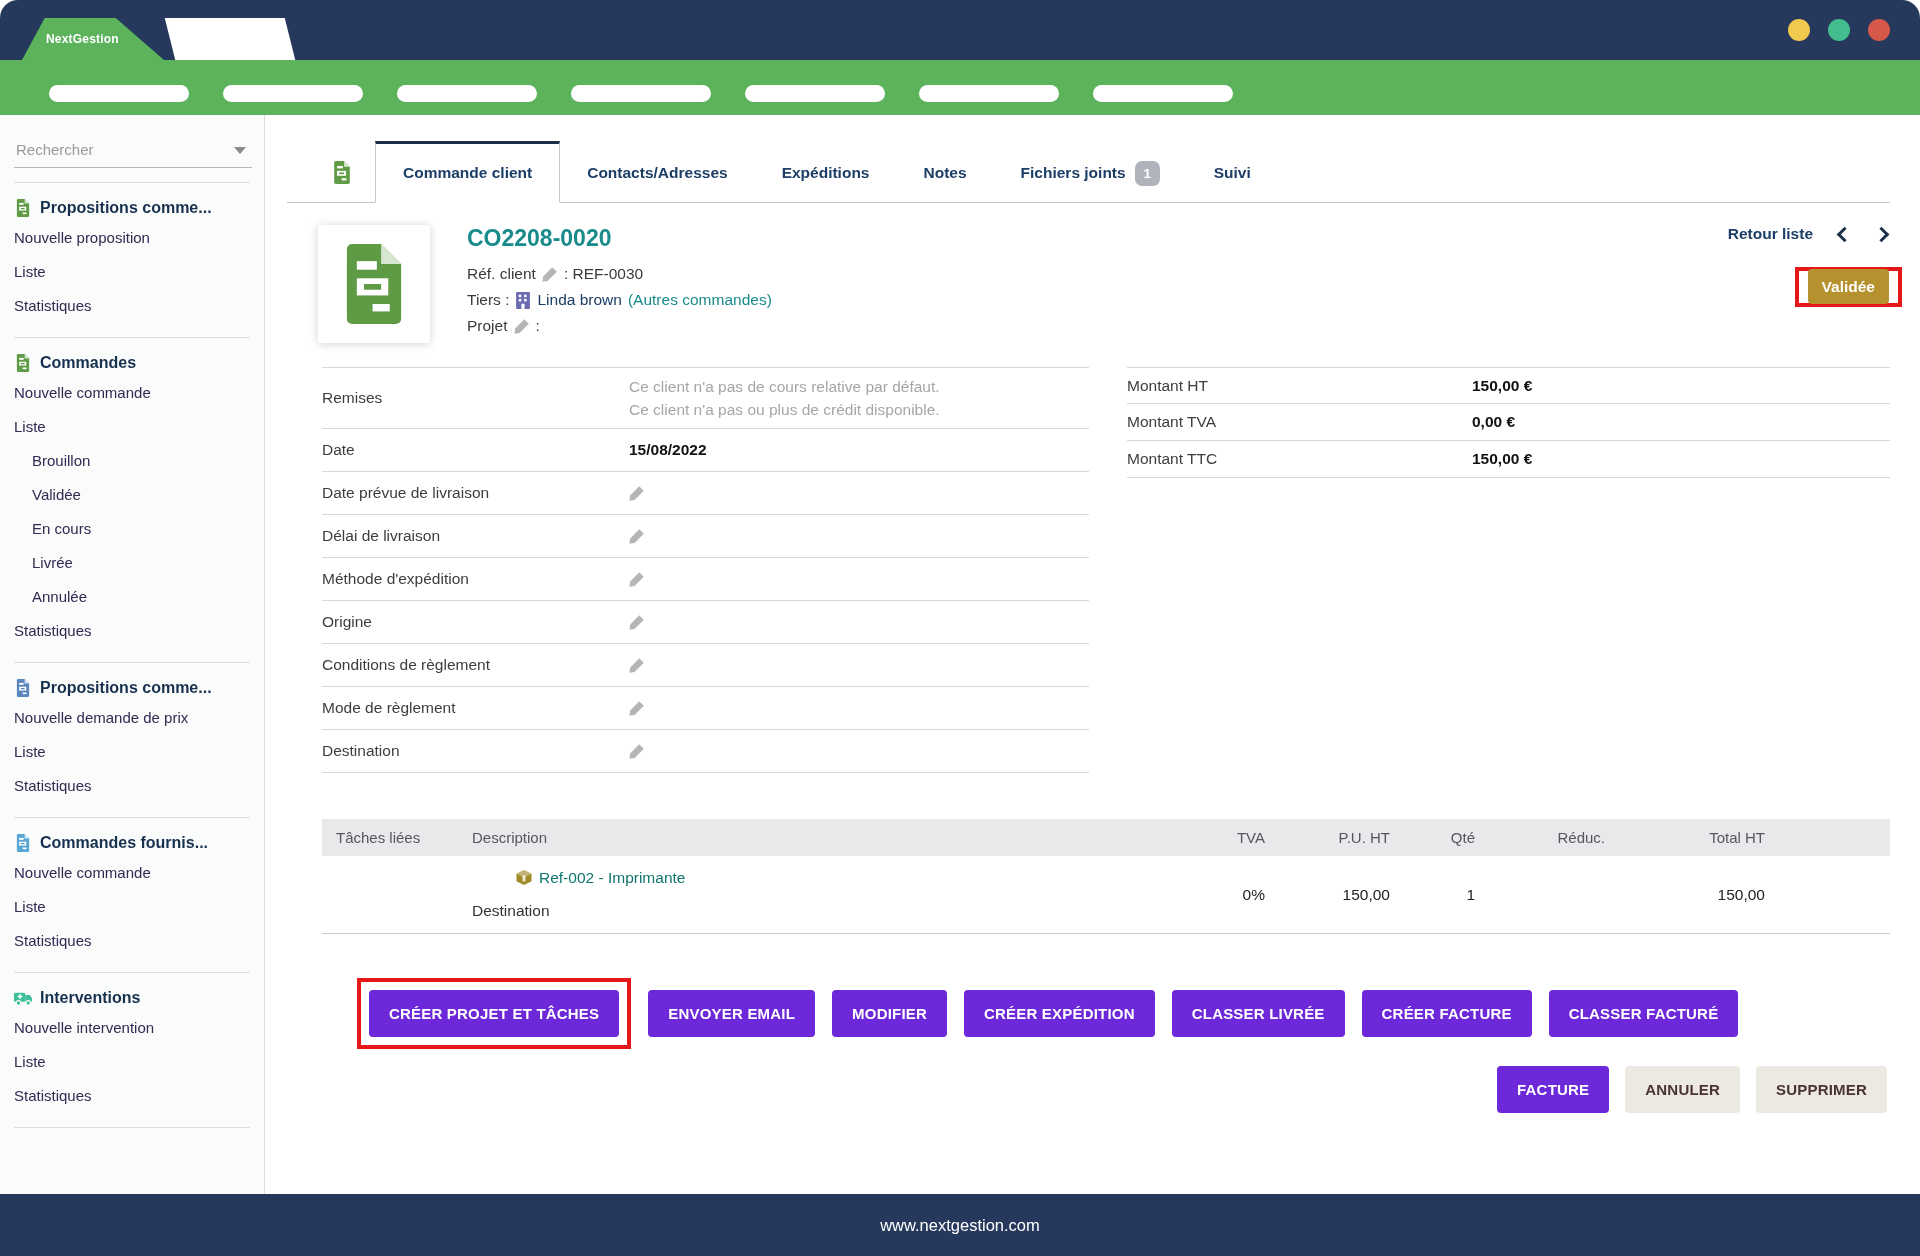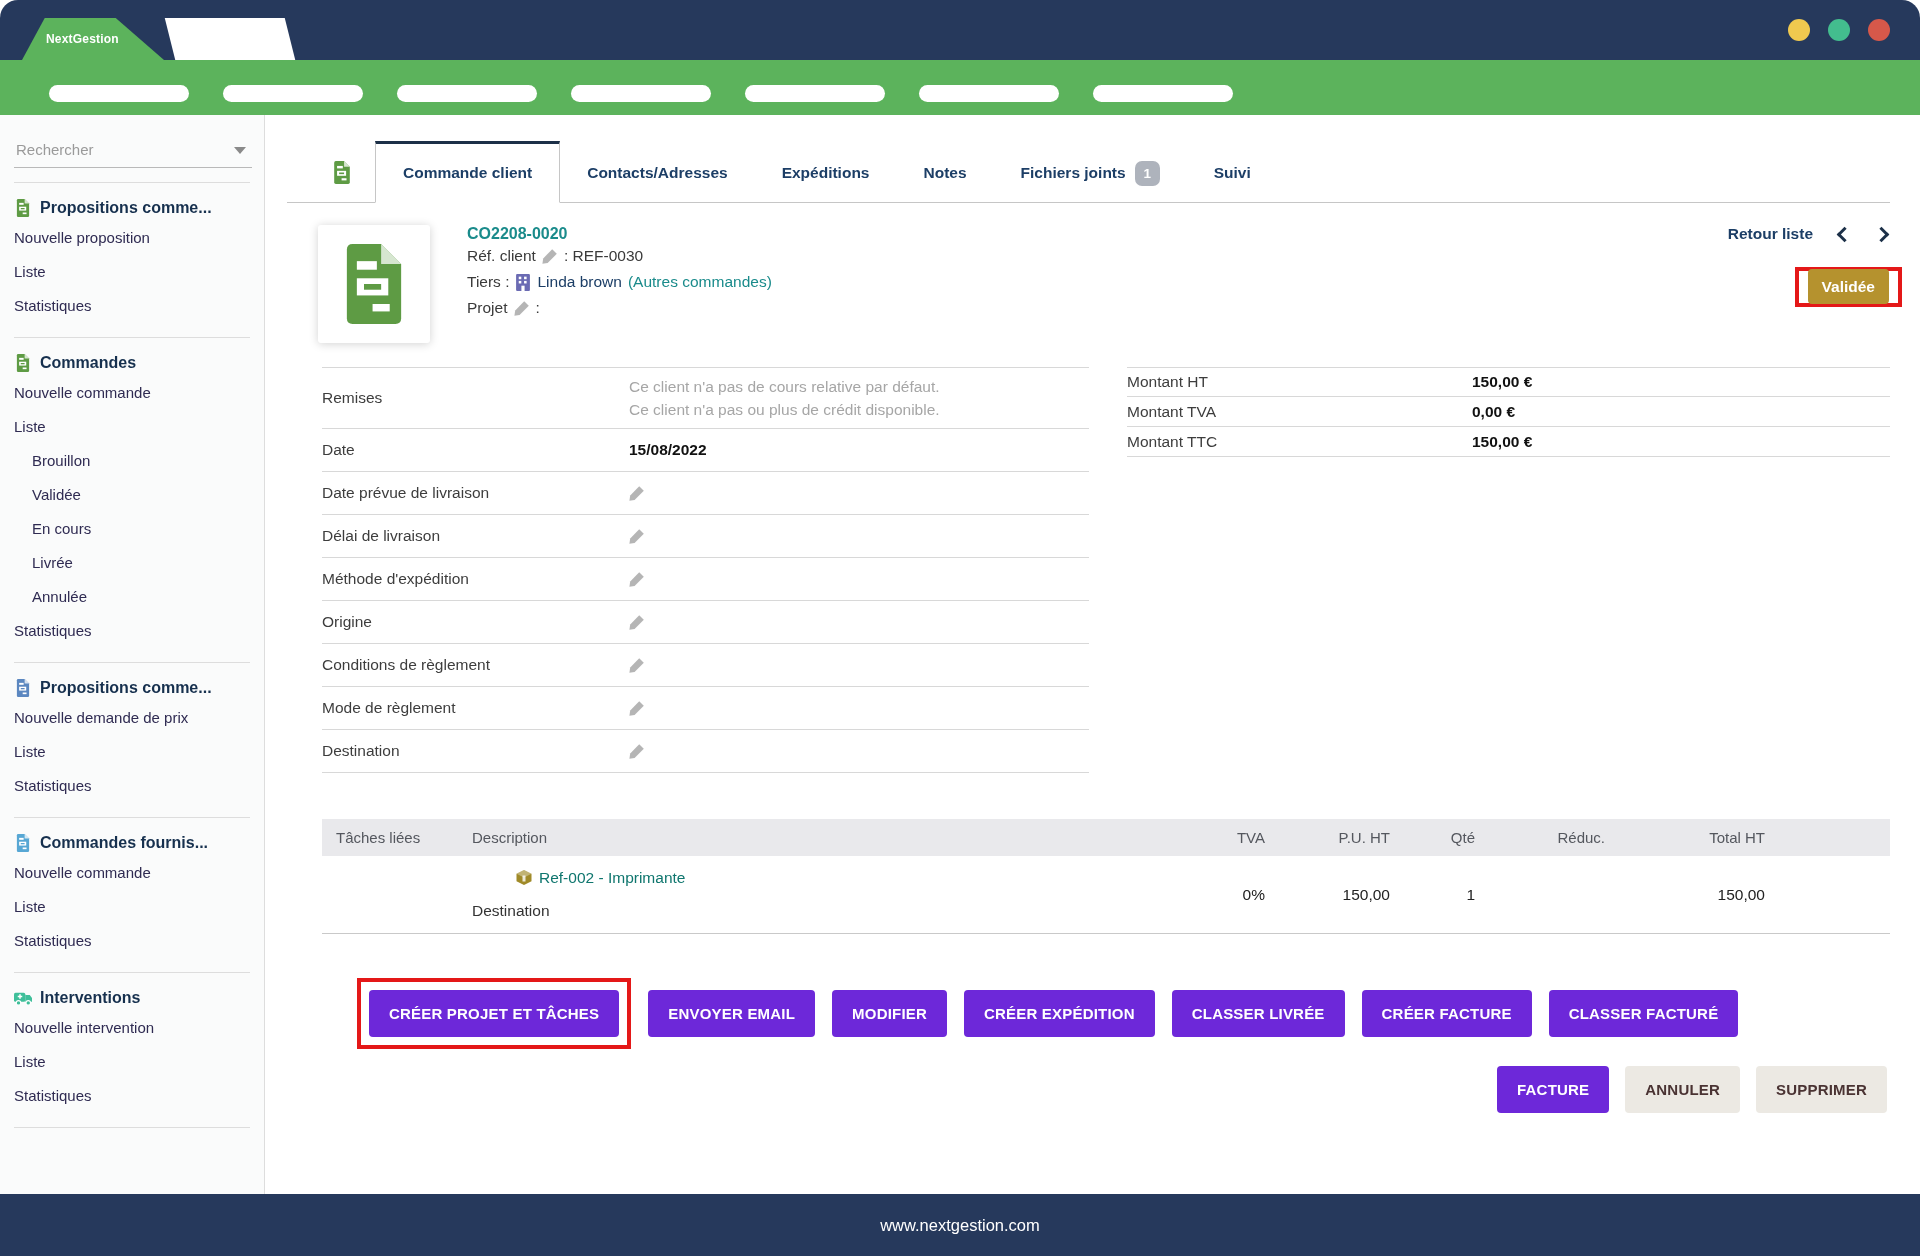--- a/index.html
+++ b/index.html
@@ -44,21 +44,21 @@
   .tab-doc-icon { width:18px; height:23px; margin:0 24px 18px 11px; }
   .tab { font-size:15.5px; font-weight:600; color:#1c3e66; padding:0 27px; line-height:58px; height:58px; cursor:pointer; display:flex; align-items:center; gap:9px; }
   .tab.active { background:#fff; border:1px solid #c6c6c6; border-top:3px solid #1c3048; border-bottom:1px solid #fff; margin-bottom:-1px; height:62px; }
   .tab-badge { background:#aeb3bc; color:#fff; font-size:13.5px; font-weight:bold; min-width:25px; height:25px; line-height:25px; text-align:center; border-radius:7px; display:inline-block; }
 
   
   .order-head { position:relative; padding:22px 0 8px 0; min-height:150px; }
   .photo-card { position:absolute; left:-4px; top:22px; width:112px; height:118px; background:#fff; border-radius:3px;
                 box-shadow:0 1px 10px rgba(0,0,0,.18); display:flex; align-items:center; justify-content:center; }
   .order-info { margin-left:145px; }
-  .order-ref { color:#1a8b8b; font-weight:bold; font-size:16px; }
+  .order-ref { color:#1a8b8b; font-weight:bold; font-size:23px; margin-bottom:9px; }
   .order-line { font-size:15.5px; color:#3a3a3a; line-height:26px; display:flex; align-items:center; gap:6px; }
   .lnk-navy { color:#1c3e66; cursor:pointer; }
   .lnk-teal { color:#1a8b8b; cursor:pointer; }
   .pencil { width:16px; height:16px; display:inline-block; cursor:pointer; }
   .head-right { position:absolute; right:3px; top:22px; display:flex; align-items:center; gap:26px; }
   .retour { font-weight:bold; color:#1c3e66; font-size:15.5px; cursor:pointer; }
   .chev { width:11px; height:11px; border-left:3px solid #1c3048; border-bottom:3px solid #1c3048; display:inline-block; cursor:pointer; }
   .chev.left { transform:rotate(45deg); } .chev.right { transform:rotate(225deg); }
   .status-annot { position:absolute; right:-12px; top:64px; border:4px solid #e41818; padding:7px 9px; }
   .status-badge { background:#b5922e; color:#fff; font-weight:bold; font-size:15.5px; padding:9px 14px; border-radius:4px; }
@@ -66,21 +66,21 @@
   
   .details-row { display:flex; gap:38px; margin-top:14px; align-items:flex-start; }
   .fields-table { width:768px; }
   .frow { display:flex; align-items:center; min-height:43px; border-bottom:1px solid #d8d8d8; font-size:15.5px; }
   .frow:first-child { border-top:1px solid #d8d8d8; }
   .frow .flabel { width:307px; color:#3d3d3d; }
   .frow .fvalue { flex:1; color:#222; display:flex; align-items:center; }
   .frow .fvalue.bold { font-weight:bold; color:#111; }
   .remise-val { color:#a6a6a6; line-height:23px; padding:7px 0; }
   .amounts-table { width:764px; }
-  .arow { display:flex; align-items:center; height:30px; border-bottom:1px solid #d8d8d8; font-size:15.5px; }
+  .arow { display:flex; align-items:center; height:37px; border-bottom:1px solid #d8d8d8; font-size:15.5px; }
   .arow:first-child { border-top:1px solid #d8d8d8; }
   .arow .alabel { width:345px; color:#3d3d3d; }
   .arow .avalue { font-weight:bold; color:#111; }
 
   
   .ptable { margin-top:46px; }
   .phead { display:flex; align-items:center; height:37px; background:#e9e9ec; color:#54575e; font-size:15px; }
   .prow  { display:flex; align-items:center; background:#fff; border-bottom:1px solid #c9c9c9; padding:13px 0; font-size:15.5px; color:#222; }
   .col-tasks { width:150px; padding-left:14px; }
   .col-desc  { flex:1; }

